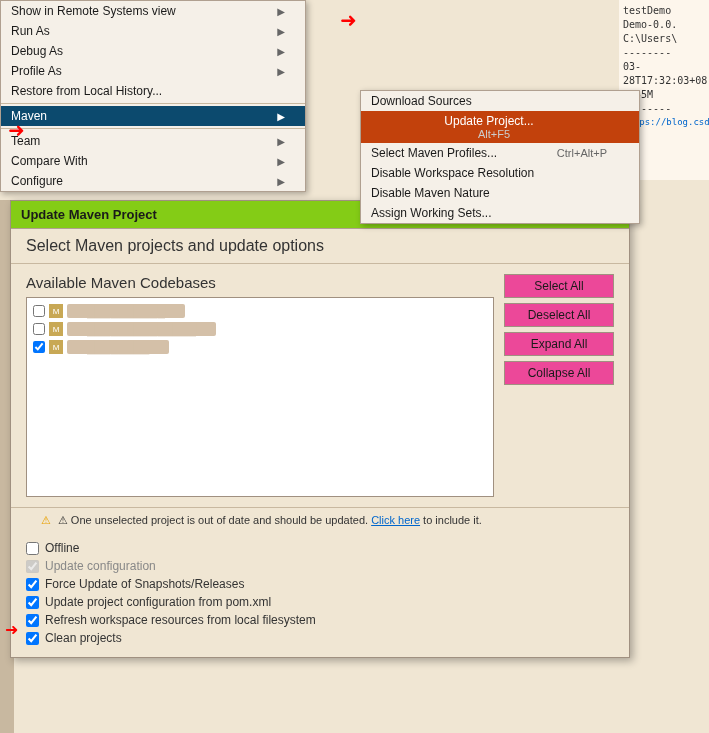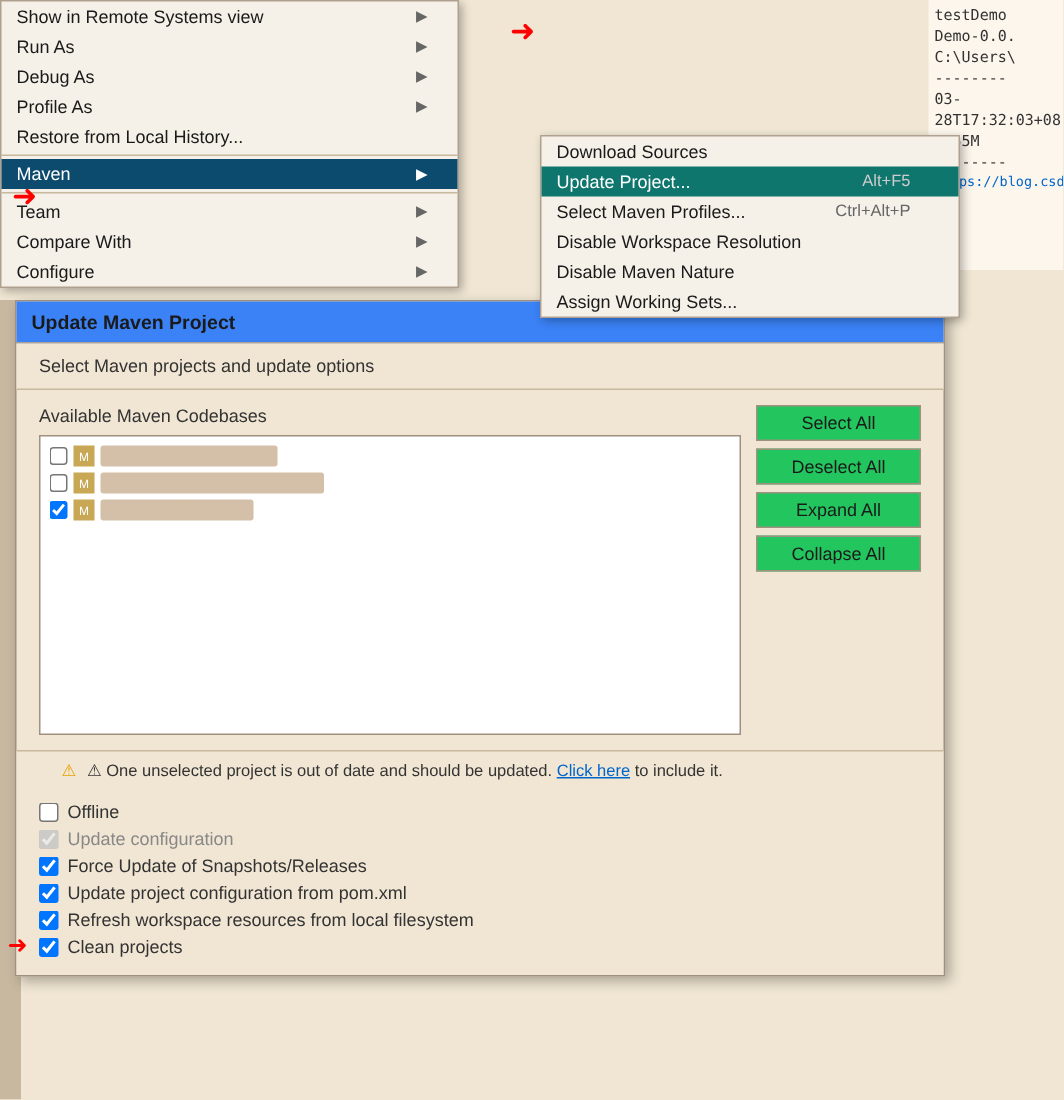--- a/index.html
+++ b/index.html
@@ -98,22 +98,23 @@
       align-items: center;
       justify-content: space-between;
       padding: 3px 32px 3px 10px;
       cursor: pointer;
       font-size: 12px;
       color: #1a1a1a;
       white-space: nowrap;
     }
 
     .submenu-item.highlighted {
-      background: #0f766e;
+      background: #c2410c;
       color: white;
+      flex-direction: column;
     }
 
     .submenu-item .shortcut {
       font-size: 11px;
       color: #666;
       margin-left: 10px;
     }
 
     .submenu-item.highlighted .shortcut {
       color: #ccc;
@@ -153,48 +154,48 @@
       top: 200px;
       left: 10px;
       width: 620px;
       background: #f0e6d3;
       border: 1px solid #a09080;
       box-shadow: 3px 3px 8px rgba(0,0,0,0.3);
       z-index: 50;
     }
 
     .dialog-titlebar {
-      background: #3b82f6;
+      background: #84cc16;
       padding: 6px 10px;
       font-size: 13px;
       font-weight: bold;
       color: #1a1a1a;
       border-bottom: 1px solid #b0a090;
     }
 
     .dialog-subtitle {
       padding: 8px 15px;
-      font-size: 12px;
+      font-size: 16px;
       color: #333;
       border-bottom: 1px solid #c8b8a0;
       background: #f0e6d3;
     }
 
     .dialog-body {
       padding: 10px 15px;
       display: flex;
       gap: 10px;
     }
 
     .codebase-section {
       flex: 1;
     }
 
     .section-label {
-      font-size: 12px;
+      font-size: 15px;
       color: #333;
       margin-bottom: 6px;
       font-weight: normal;
     }
 
     .codebase-list {
       width: 100%;
       height: 200px;
       border: 1px solid #a09080;
       background: white;
@@ -237,21 +238,21 @@
     .buttons-section {
       display: flex;
       flex-direction: column;
       gap: 5px;
       min-width: 110px;
     }
 
     .dialog-button {
       padding: 4px 8px;
       font-size: 12px;
-      background: #22c55e;
+      background: #ec4899;
       border: 1px solid #a09080;
       cursor: pointer;
       text-align: center;
       color: #1a1a1a;
     }
 
     
     .warning-area {
       padding: 6px 30px;
       font-size: 11px;

